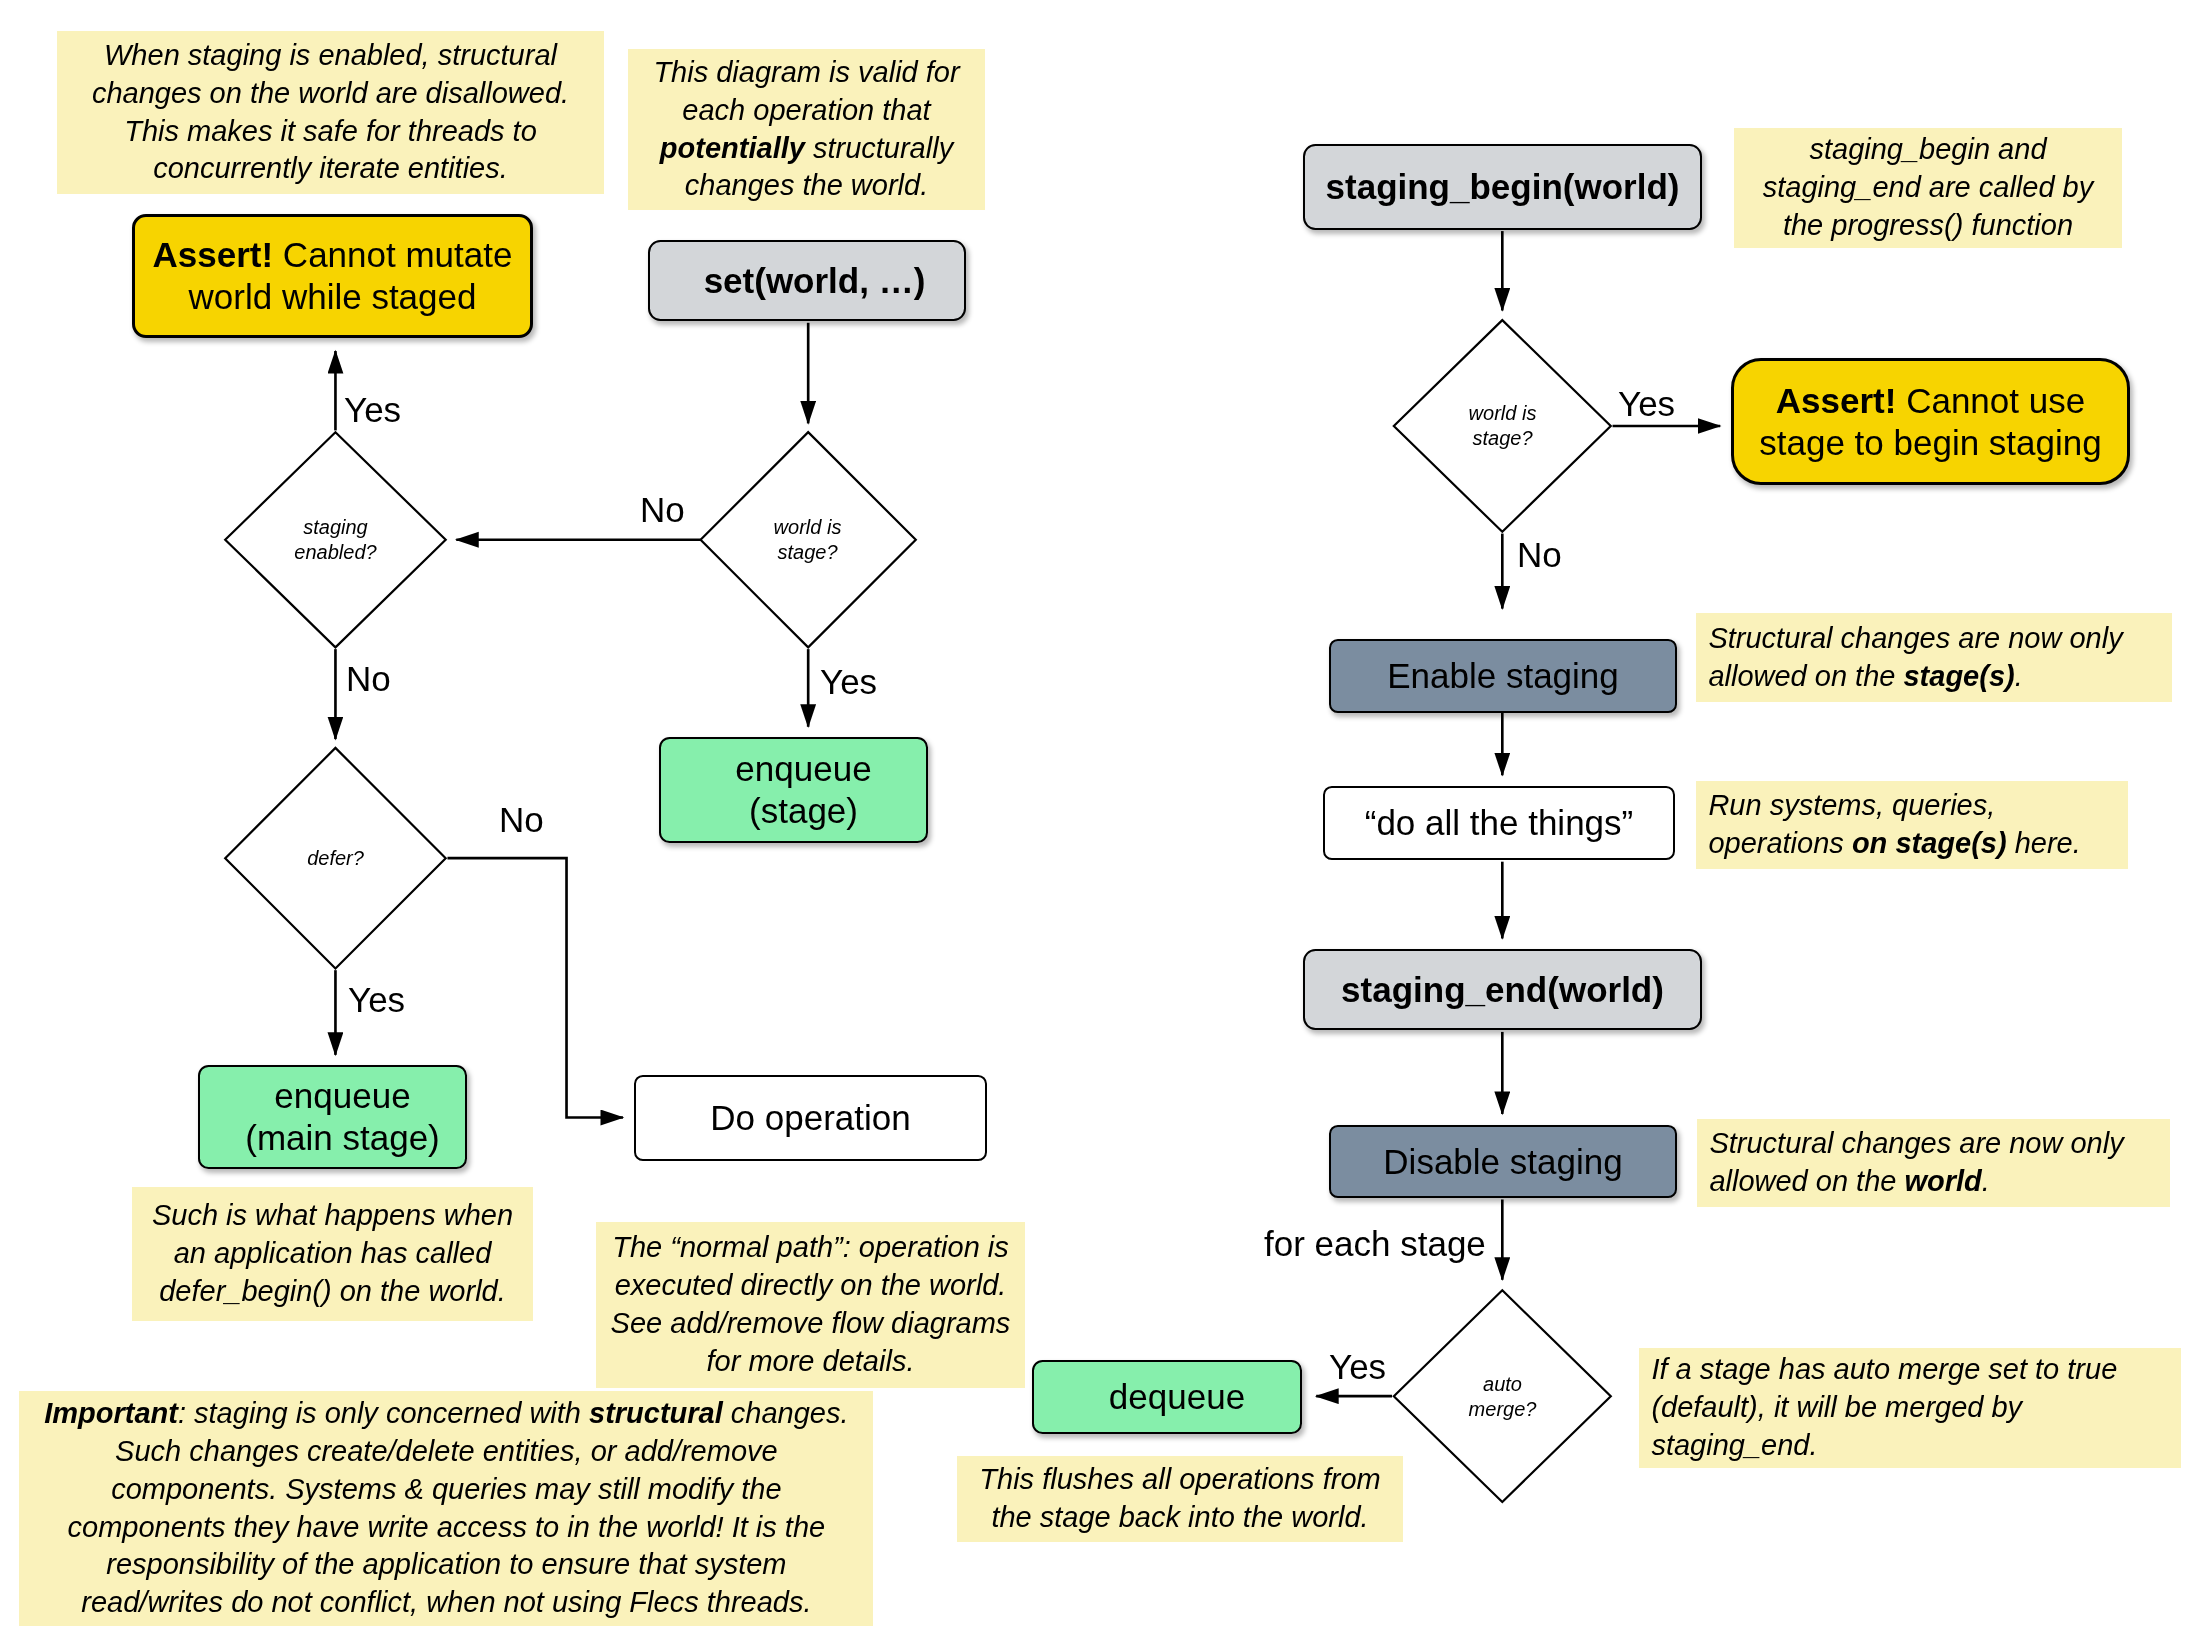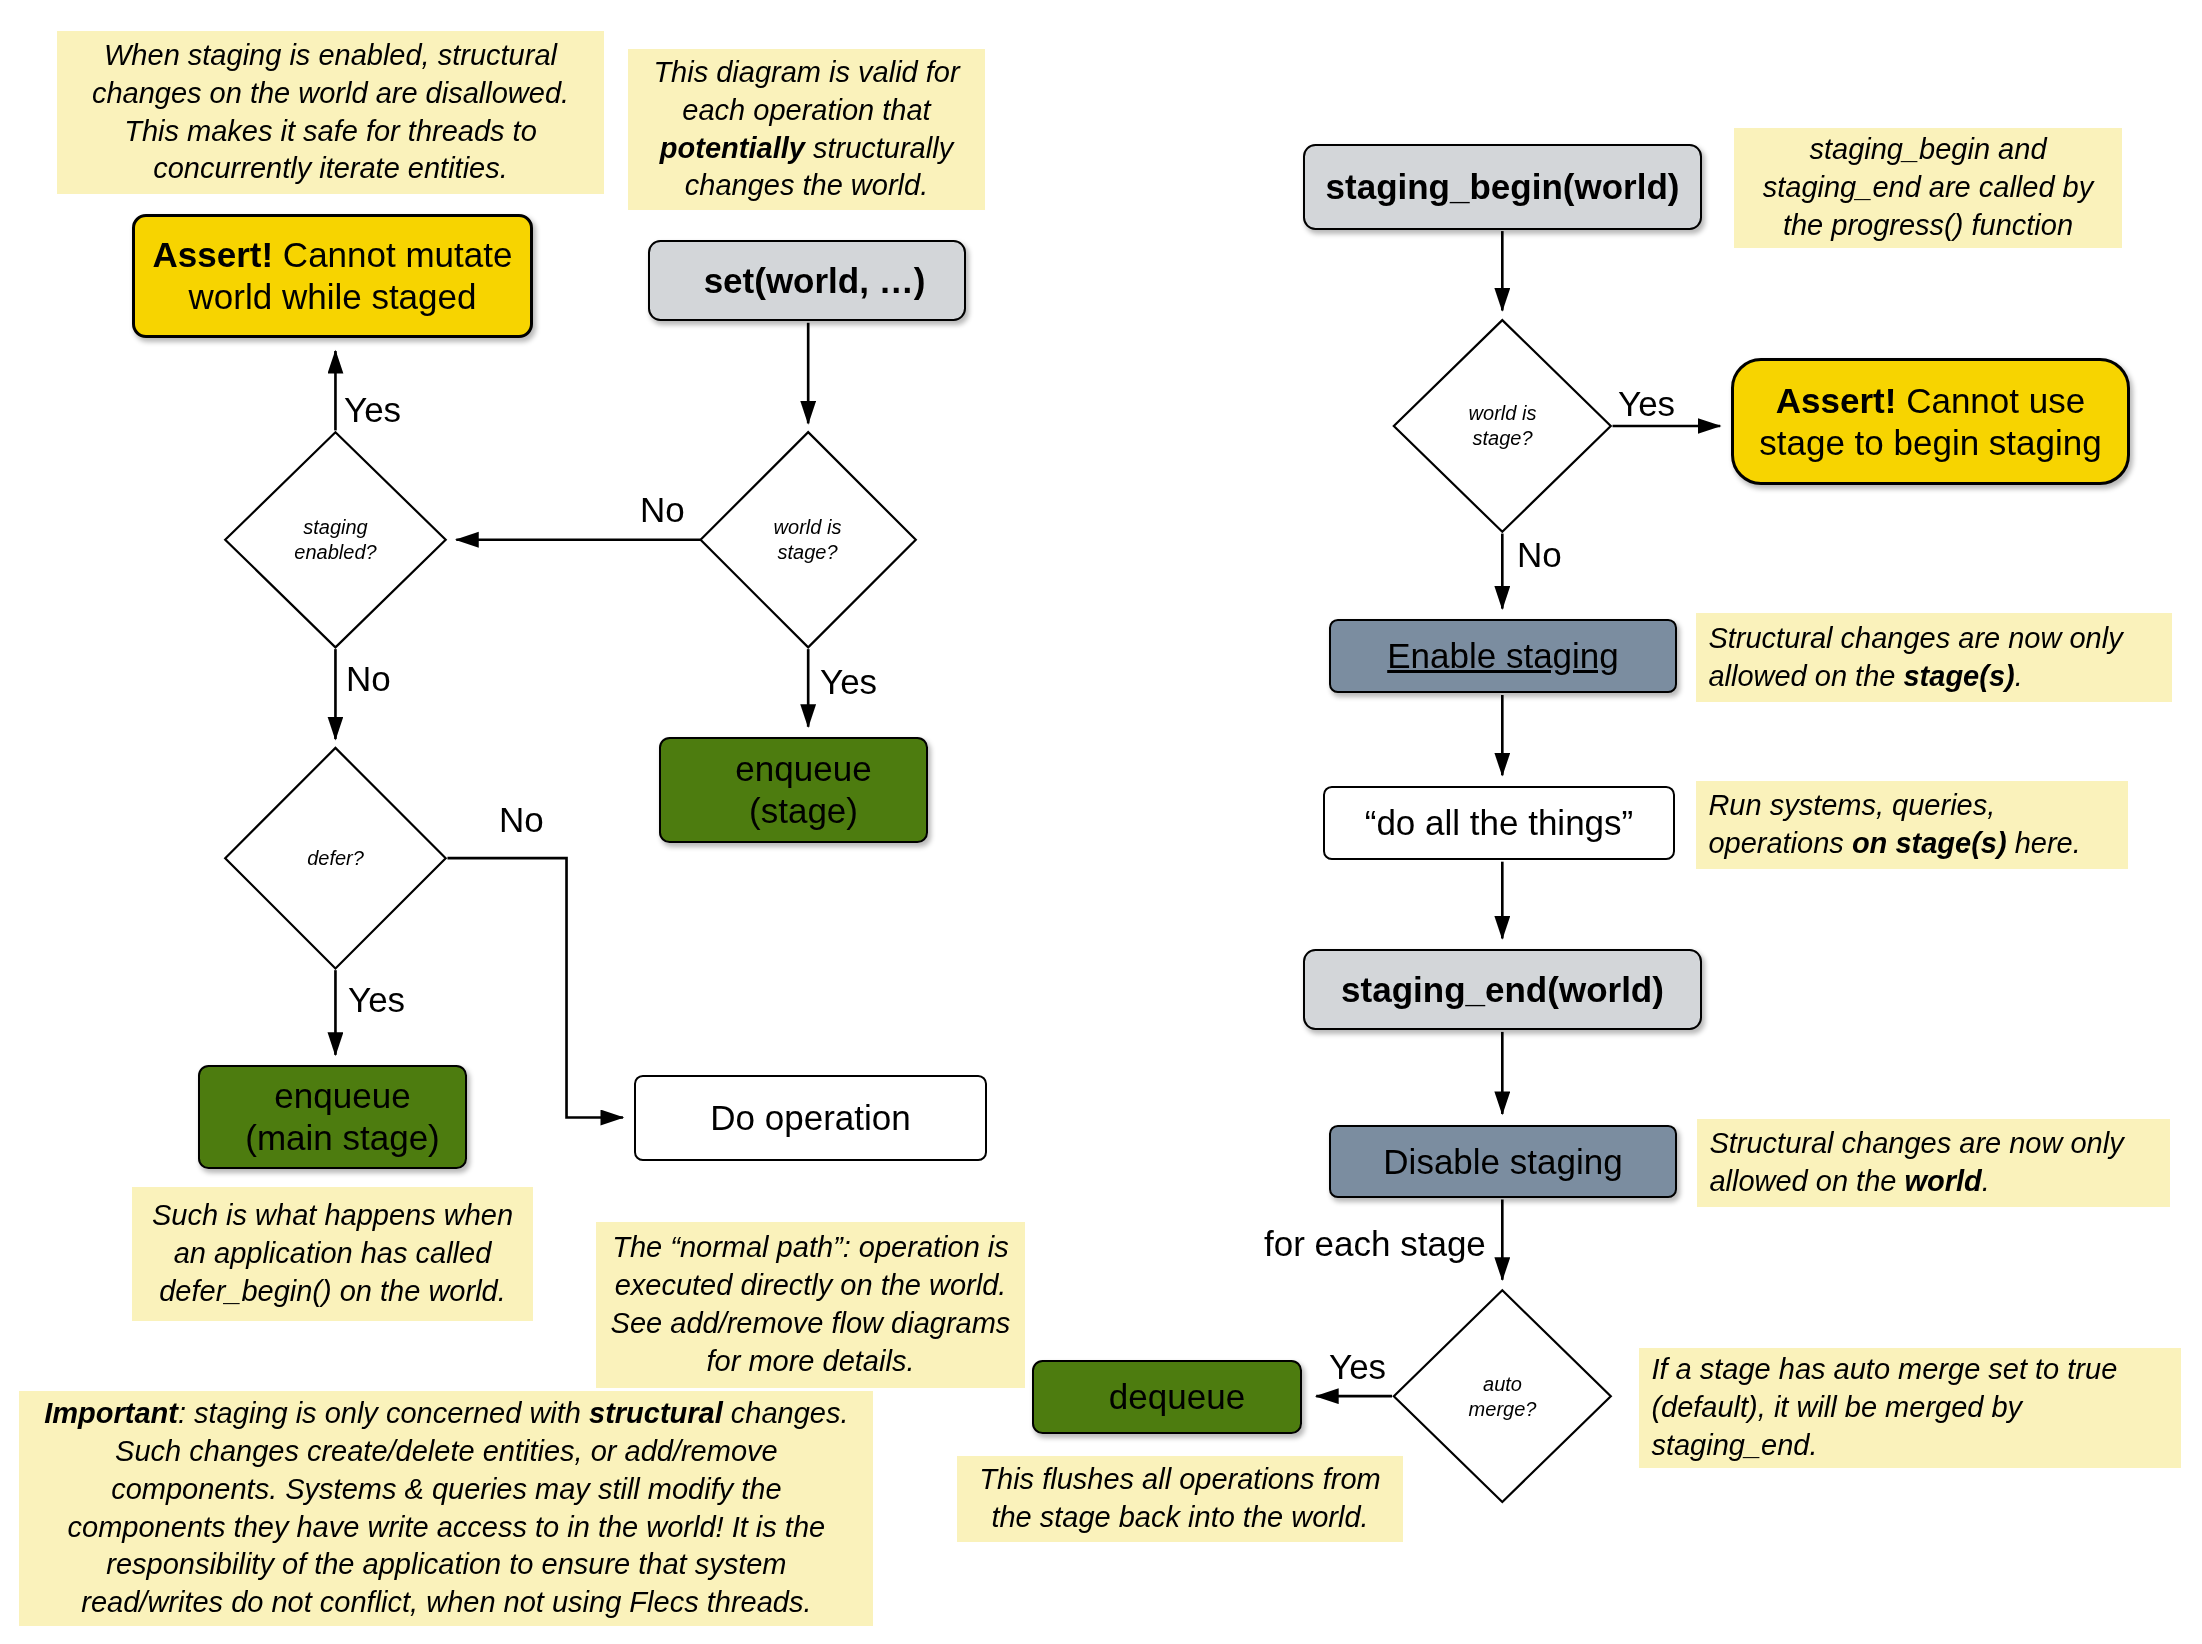--- a/index.html
+++ b/index.html
@@ -19,21 +19,21 @@
   .b{font-weight:bold;}
   .flowbox{
     display:flex;flex-direction:column;align-items:center;justify-content:center;
     font-size:35px;line-height:1.2;text-align:center;
     border:2.6px solid #000;box-shadow:2.6px 3.5px 5.3px rgba(0,0,0,0.28);
   }
   .gold{background:#F7D400;border-width:3.5px;border-radius:14px;}
   .graybox{background:#D3D6D9;border-radius:12.4px;font-weight:bold;}
   .slate{background:#7B8DA0;border-radius:8.8px;}
   .whitebox{background:#fff;border-width:2.2px;border-radius:8.8px;box-shadow:none;}
-  .purple{background:#4d7c0f;border-radius:10.6px;padding-left:20px;}
+  .purple{background:#86efac;border-radius:10.6px;padding-left:20px;}
   .dlabel{
     display:flex;flex-direction:column;align-items:center;justify-content:center;
     font-style:italic;font-size:20px;line-height:1.25;text-align:center;z-index:3;
   }
   .elabel{font-size:35px;line-height:1.1;z-index:3;white-space:nowrap;}
 </style>
 </head>
 <body>
 
 <svg id="connector-layer" width="2202" height="1644" viewBox="0 0 2496 1864">
@@ -141,21 +141,21 @@
 </div>
 
 <div class="abs elabel" style="left:1618px;top:385px;">Yes</div>
 
 <div class="abs flowbox gold" style="left:1731px;top:358px;width:399px;height:127px;border-radius:30px;">
   <span><span class="b">Assert!</span><span> Cannot use stage to begin staging</span></span>
 </div>
 
 <div class="abs elabel" style="left:1517px;top:536px;">No</div>
 
-<div class="abs flowbox slate" style="left:1329px;top:619px;width:348px;height:74px;text-decoration:underline;">
+<div class="abs flowbox slate" style="left:1329px;top:639px;width:348px;height:74px;">
   <span>Enable staging</span>
 </div>
 
 <div class="abs note left-align" style="left:1696px;top:613px;width:476px;height:89px;">
   <span><span>Structural changes are now only allowed on the </span><span class="b">stage(s)</span><span>.</span></span>
 </div>
 
 <div class="abs flowbox whitebox" style="left:1323px;top:786px;width:352px;height:74px;">
   <span>“do all the things”</span>
 </div>

